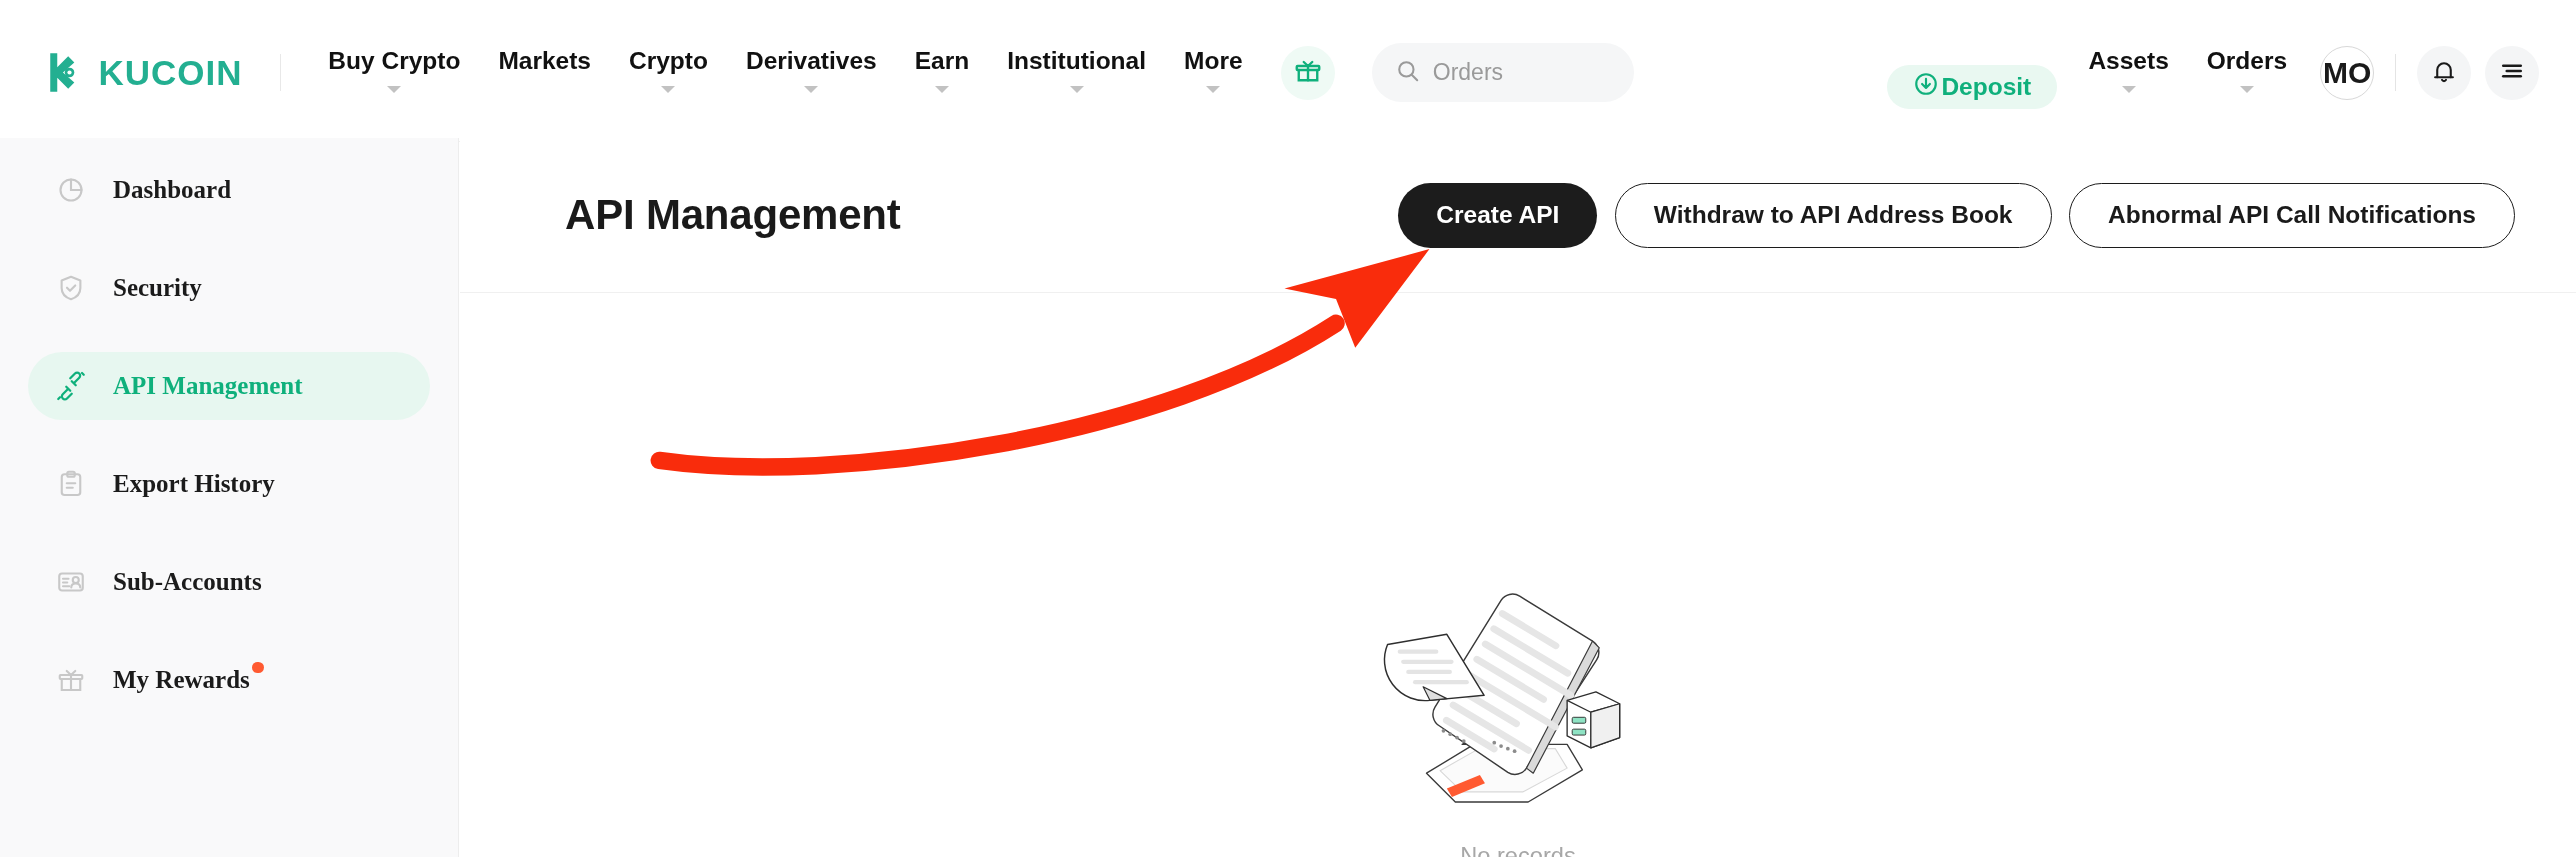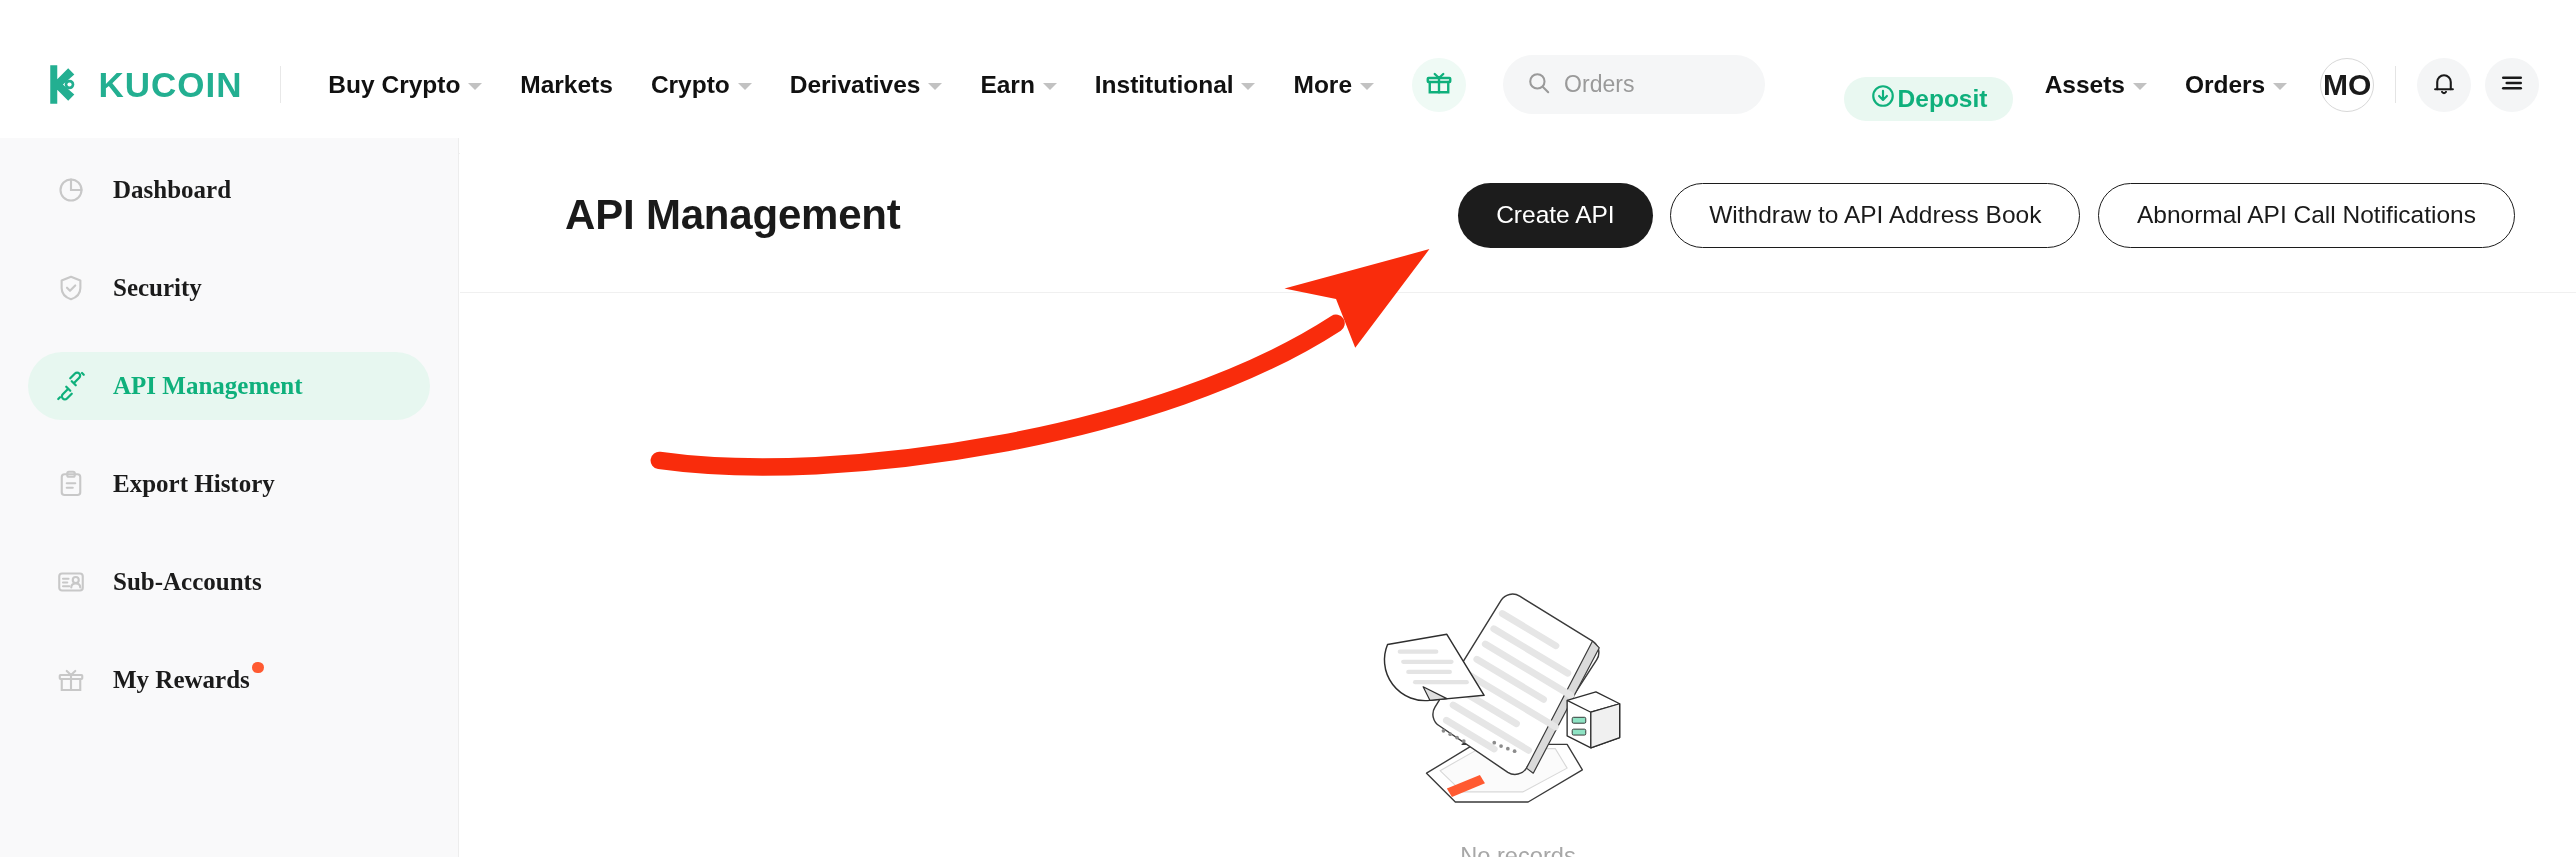--- a/index.html
+++ b/index.html
@@ -8,21 +8,21 @@
     height: 858px;
     overflow: hidden;
     background: #ffffff;
     font-family: "Liberation Sans", sans-serif;
     -webkit-font-smoothing: antialiased;
   }
 
   
   .topnav {
     position: absolute;
-    top: 16px; left: 0;
+    top: 4px; left: 0;
     width: 2576px;
     height: 138px;
     background: #ffffff;
     border-bottom: 0.9px solid #f0f0f0;
     display: flex;
     align-items: center;
   }
   .logo-wrap {
     display: flex;
     align-items: center;
@@ -46,20 +46,21 @@
     display: flex;
     align-items: center;
     gap: 7.9px;
     padding: 0 19px;
     height: 52px;
     font-size: 24.5px;
     font-weight: 700;
     color: #111111;
     cursor: pointer;
     white-space: nowrap;
+    flex-direction: column;
   }
   .caret {
     width: 0; height: 0;
     border-left: 7px solid transparent;
     border-right: 7px solid transparent;
     border-top: 7.9px solid #c2c2c2;
     display: inline-block;
     margin-top: 3.5px;
   }
   .gift-btn {
@@ -209,21 +210,21 @@
     gap: 17.5px;
   }
   .btn {
     height: 65px;
     border-radius: 34px;
     display: flex;
     align-items: center;
     justify-content: center;
     padding: 12px 38px;
     font-size: 24.5px;
-    font-weight: 400;
+    font-weight: 700;
     cursor: pointer;
     white-space: nowrap;
   }
   .btn-primary { background: #1c1c1c; color: #ffffff; }
   .btn-outline {
     background: #ffffff;
     color: #1a1a1a;
     border: 1.3px solid #1c1c1c;
   }
 

